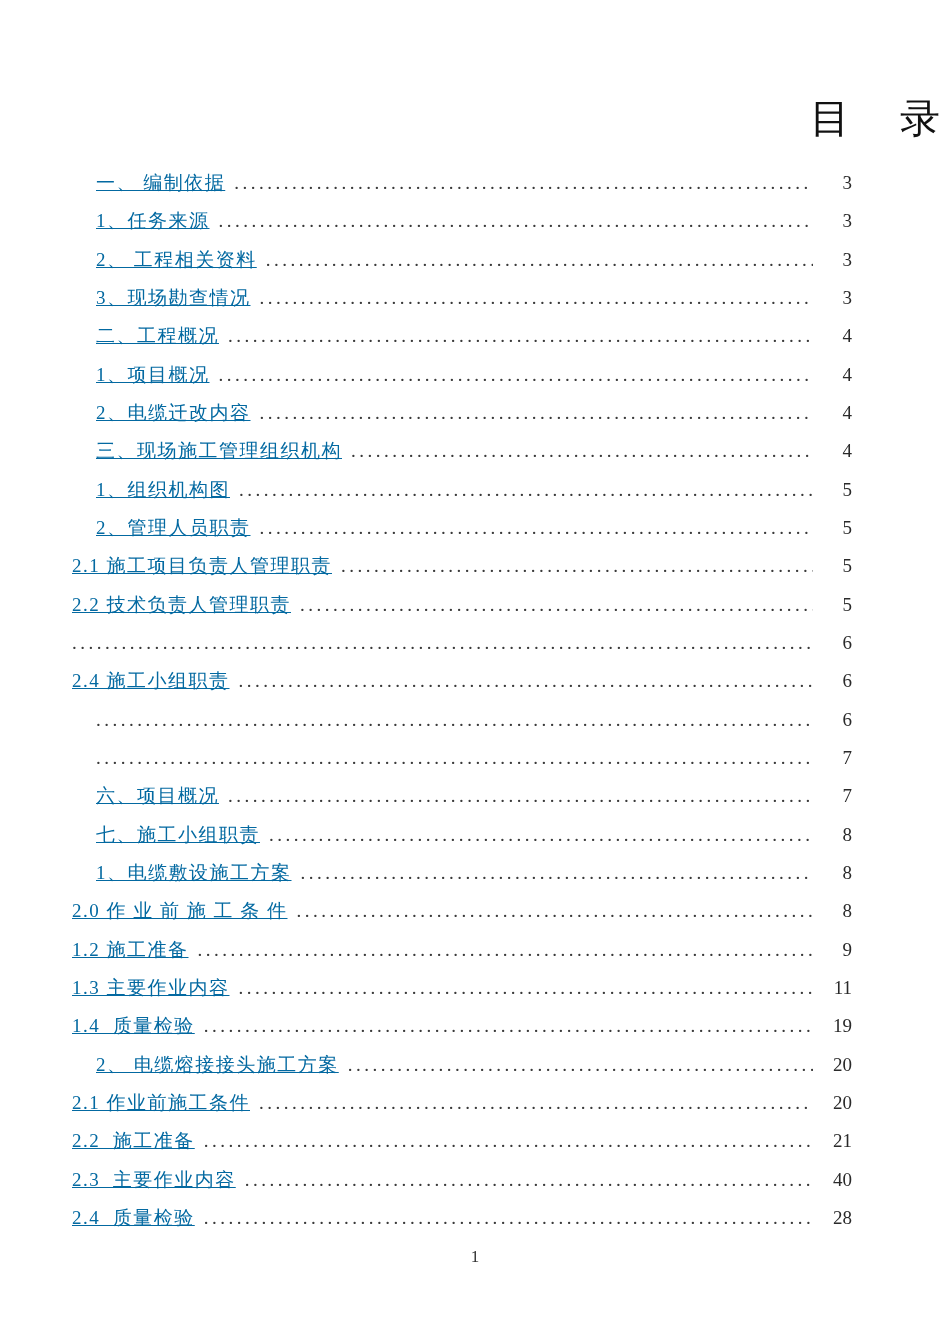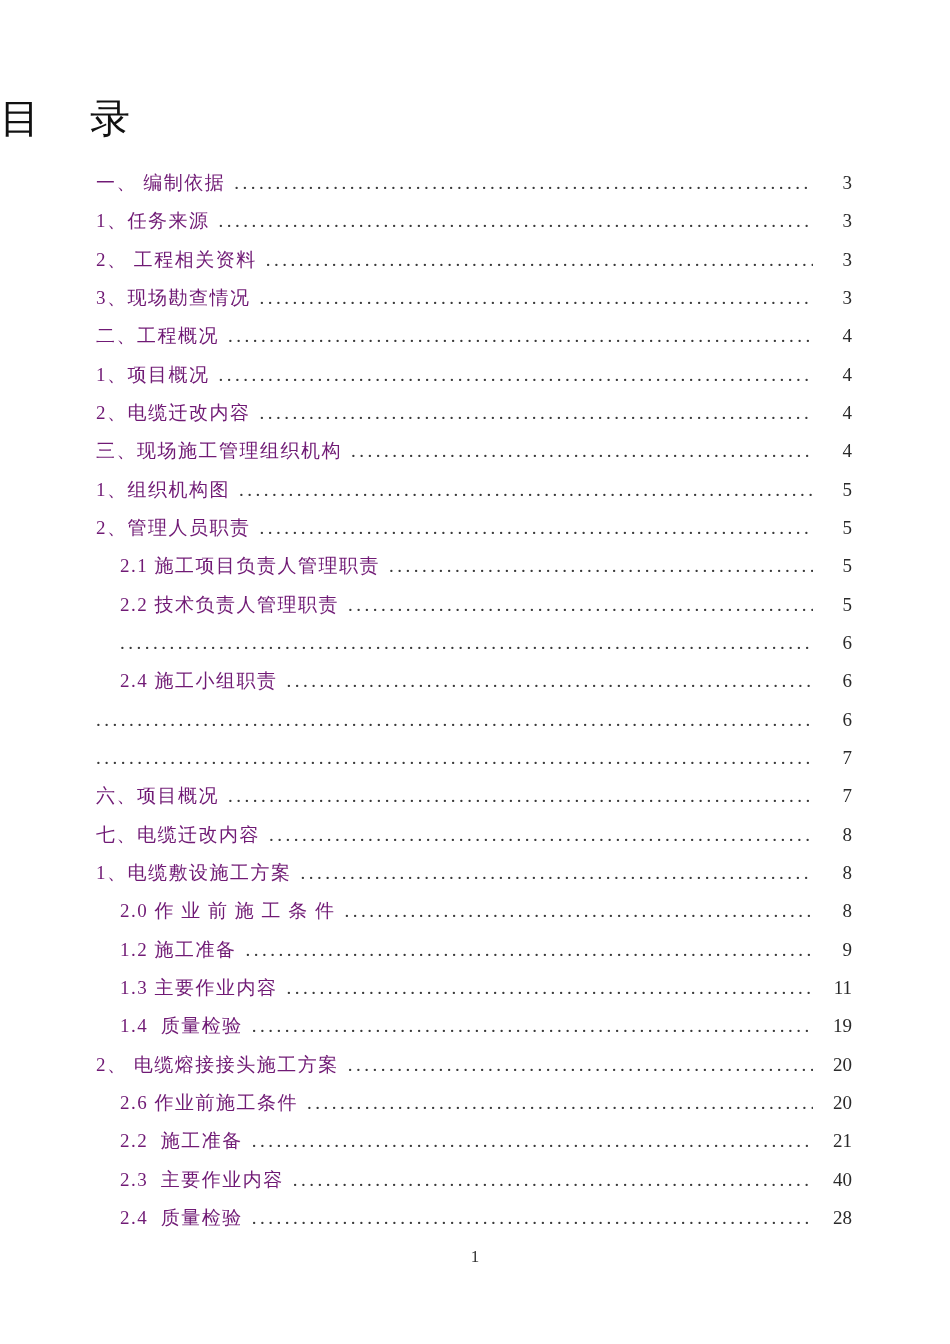--- a/index.html
+++ b/index.html
@@ -10,48 +10,49 @@
   body {
     width: 950px;
     height: 1344px;
     position: relative;
     overflow: hidden;
     font-family: "Liberation Serif", "DejaVu Serif", serif;
     color: #1c1c1c;
   }
   .doc-title {
     margin: 94px 0 0 0;
-    text-align: left;
+    text-align: right;
     font-size: 40px;
     font-weight: 400;
     line-height: 50px;
     letter-spacing: 10px;
     color: #111;
     white-space: pre;
   }
   .toc-list {
     margin-top: 20px;
   }
   .toc-row {
     display: flex;
     align-items: baseline;
     height: 38.33px;
     line-height: 38.33px;
     margin-right: 98px;
     font-size: 19px;
   }
   .toc-row.level-1 { padding-left: 96px; }
   .toc-row.level-2 { padding-left: 96px; }
-  .toc-row.level-3 { padding-left: 120px; }
+  .toc-row.level-3 { padding-left: 72px; }
   .toc-label {
     flex: none;
     white-space: pre;       
     letter-spacing: 1.5px;
     padding-right: 9px;
-    color: #701a75;
+    color: #0369a1;
+    text-decoration: underline;
   }
   .toc-dots {
     flex: 1 1 auto;
     overflow: hidden;
     white-space: nowrap;
     letter-spacing: 3.5px;
     color: #3a3a3a;
   }
   .toc-page {
     flex: none;
@@ -170,21 +171,21 @@
     <span class="toc-page">7</span>
   </div>
 
   <div class="toc-row level-1">
     <span class="toc-label">六、项目概况</span>
     <span class="toc-dots">..........................................................................................................................................................................</span>
     <span class="toc-page">7</span>
   </div>
 
   <div class="toc-row level-1">
-    <span class="toc-label">七、电缆迁改内容</span>
+    <span class="toc-label">七、施工小组职责</span>
     <span class="toc-dots">..........................................................................................................................................................................</span>
     <span class="toc-page">8</span>
   </div>
 
   <div class="toc-row level-2">
     <span class="toc-label">1、电缆敷设施工方案</span>
     <span class="toc-dots">..........................................................................................................................................................................</span>
     <span class="toc-page">8</span>
   </div>
 
@@ -212,21 +213,21 @@
     <span class="toc-page">19</span>
   </div>
 
   <div class="toc-row level-2">
     <span class="toc-label">2、 电缆熔接接头施工方案</span>
     <span class="toc-dots">..........................................................................................................................................................................</span>
     <span class="toc-page">20</span>
   </div>
 
   <div class="toc-row level-3">
-    <span class="toc-label">2.6 作业前施工条件</span>
+    <span class="toc-label">2.1 作业前施工条件</span>
     <span class="toc-dots">..........................................................................................................................................................................</span>
     <span class="toc-page">20</span>
   </div>
 
   <div class="toc-row level-3">
     <span class="toc-label">2.2  施工准备</span>
     <span class="toc-dots">..........................................................................................................................................................................</span>
     <span class="toc-page">21</span>
   </div>
 

